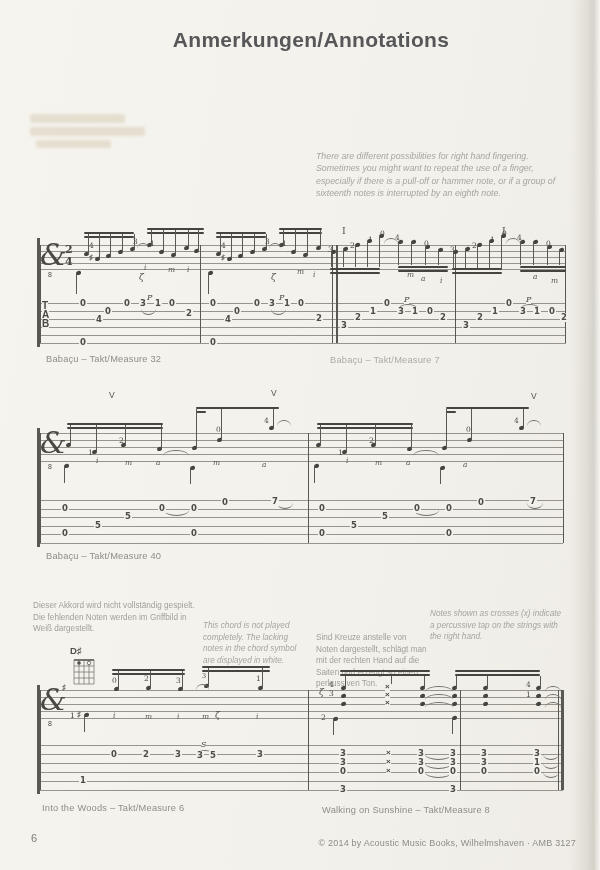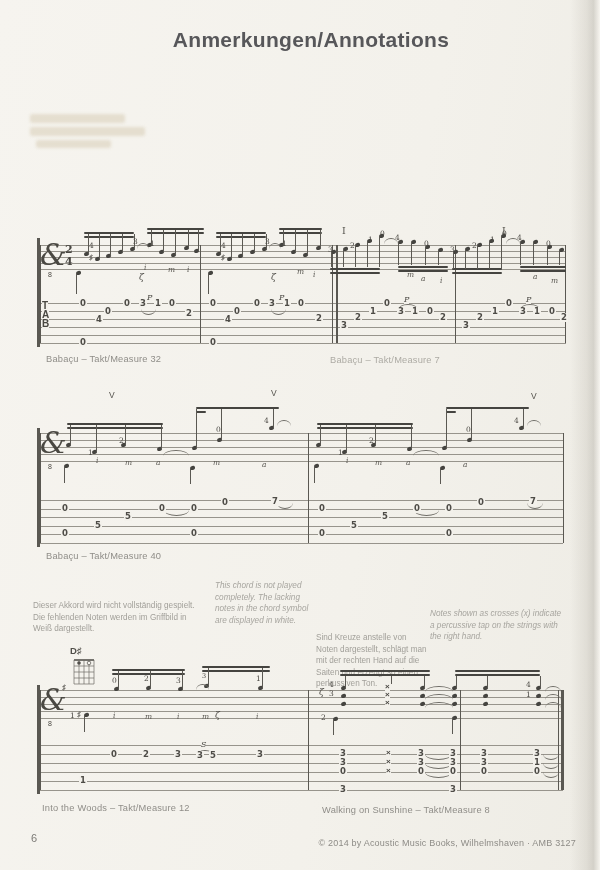--- a/index.html
+++ b/index.html
@@ -49,20 +49,21 @@
 <body>
 
 <div id="page">
 
   <div class="title">Anmerkungen/Annotations</div>
 
   <div class="ghost" style="left:30px;top:114px;width:95px;height:9px;"></div>
   <div class="ghost" style="left:30px;top:127px;width:115px;height:9px;"></div>
   <div class="ghost" style="left:36px;top:140px;width:75px;height:8px;"></div>
 
+  <div class="para it" style="left:316px;top:150px;width:256px;">There are different possibilities for right hand fingering. Sometimes you might want to repeat the use of a finger, especially if there is a pull-off or hammer note, or if a group of sixteenth notes is interrupted by an eighth note.</div>
 
   <div class="sys">
       <div class="sline" style="left: 40px; top: 245px; width: 526px;"></div>
       <div class="sline" style="left: 40px; top: 251px; width: 526px;"></div>
       <div class="sline" style="left: 40px; top: 257px; width: 526px;"></div>
       <div class="sline" style="left: 40px; top: 263px; width: 526px;"></div>
       <div class="sline" style="left: 40px; top: 269px; width: 526px;"></div>
       <div class="sline" style="left: 40px; top: 303px; width: 526px;"></div>
       <div class="sline" style="left: 40px; top: 311px; width: 526px;"></div>
       <div class="sline" style="left: 40px; top: 319px; width: 526px;"></div>
@@ -366,21 +367,21 @@
       <div class="mtext tab" style="left: 413px; top: 504px;">0</div>
       <div class="mtext tab" style="left: 445px; top: 504px;">0</div>
       <div class="mtext tab" style="left: 477px; top: 498px;">0</div>
       <div class="mtext tab" style="left: 529px; top: 497px;">7</div>
       <div class="mtext tab" style="left: 318px; top: 529px;">0</div>
       <div class="mtext tab" style="left: 445px; top: 529px;">0</div>
     </div>
   <div class="caption" style="left:46px;top:551px;">Babaçu – Takt/Measure 40</div>
 
   <div class="para small" style="left:33px;top:600px;width:168px;">Dieser Akkord wird nicht vollständig gespielt. Die fehlenden Noten werden im Griffbild in Weiß dargestellt.</div>
-  <div class="para small it" style="left:203px;top:580px;width:102px;margin-left:12px;">This chord is not played completely. The lacking notes in the chord symbol are displayed in white.</div>
+  <div class="para small it" style="left:203px;top:620px;width:102px;">This chord is not played completely. The lacking notes in the chord symbol are displayed in white.</div>
   <div class="para small" style="left:316px;top:632px;width:112px;">Sind Kreuze anstelle von Noten dargestellt, schlägt man mit der rechten Hand auf die Saiten und erzeugt so einen perkussiven Ton.</div>
   <div class="para small it" style="left:430px;top:608px;width:135px;">Notes shown as crosses (x) indicate a percussive tap on the strings with the right hand.</div>
 
   <div class="chord-label">D♯</div>
   <div class="chord-grid">
     <svg width="22" height="27" viewBox="0 0 22 27">
       <line x1="1" y1="2" x2="21" y2="2" stroke="#55534e" stroke-width="1.6"></line>
       <line x1="1" y1="8" x2="21" y2="8" stroke="#6e6c66" stroke-width="0.7"></line>
       <line x1="1" y1="14" x2="21" y2="14" stroke="#6e6c66" stroke-width="0.7"></line>
       <line x1="1" y1="20" x2="21" y2="20" stroke="#6e6c66" stroke-width="0.7"></line>
@@ -519,20 +520,20 @@
       <div class="mtext tab" style="left: 449px; top: 758px;">3</div>
       <div class="mtext tab" style="left: 449px; top: 767px;">0</div>
       <div class="mtext tab" style="left: 449px; top: 785px;">3</div>
       <div class="mtext tab" style="left: 480px; top: 749px;">3</div>
       <div class="mtext tab" style="left: 480px; top: 758px;">3</div>
       <div class="mtext tab" style="left: 480px; top: 767px;">0</div>
       <div class="mtext tab" style="left: 533px; top: 749px;">3</div>
       <div class="mtext tab" style="left: 533px; top: 758px;">1</div>
       <div class="mtext tab" style="left: 533px; top: 767px;">0</div>
     </div>
-  <div class="caption" style="left:42px;top:803px;">Into the Woods – Takt/Measure 12</div>
+  <div class="caption" style="left:42px;top:803px;">Into the Woods – Takt/Measure 6</div>
   <div class="caption" style="left:322px;top:805px;">Walking on Sunshine – Takt/Measure 8</div>
 
   <div class="footer-page">6</div>
   <div class="footer-copy">© 2014 by Acoustic Music Books, Wilhelmshaven · AMB 3127</div>
 
   <div class="edge"></div>
 </div>
 
 </body></html>

